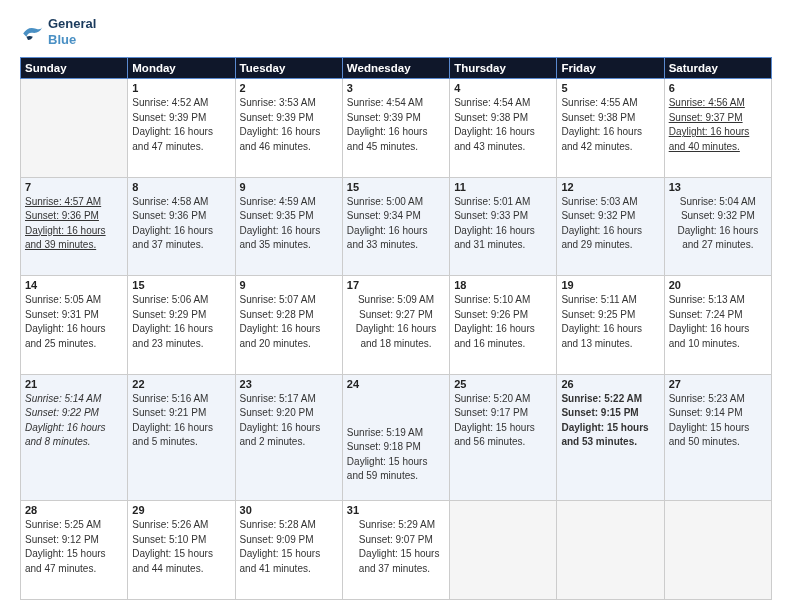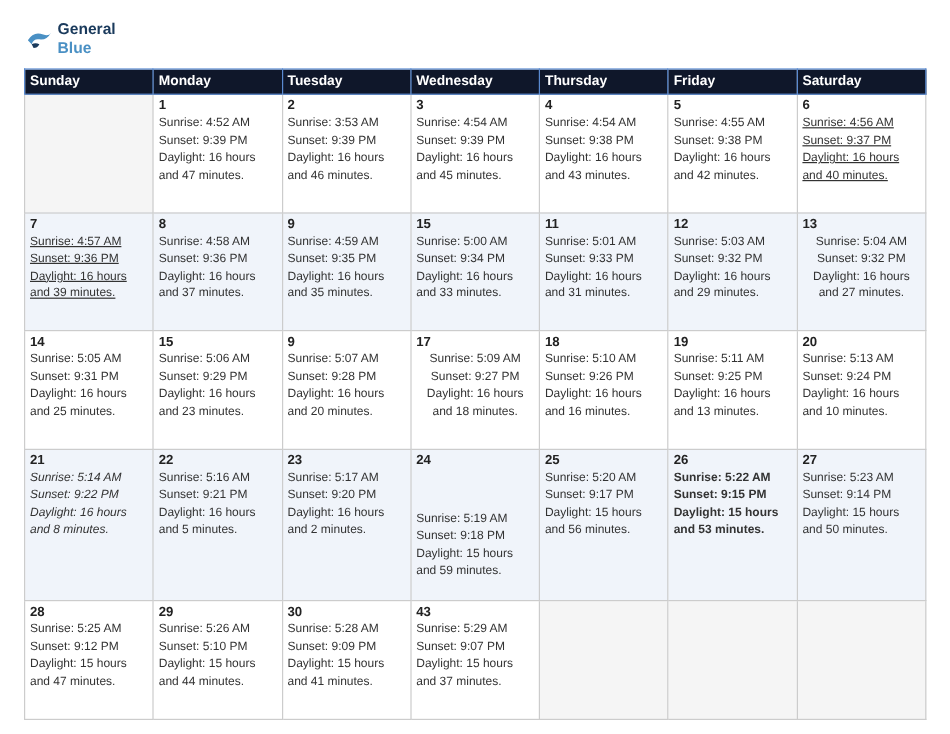--- a/index.html
+++ b/index.html
@@ -267,21 +267,21 @@
           <td>
             <span class="day-number">19</span>
             <div class="day-info" style="white-space: pre-line;">Sunrise: 5:11 AM
 Sunset: 9:25 PM
 Daylight: 16 hours
 and 13 minutes.</div>
           </td>
           <td>
             <span class="day-number">20</span>
             <div class="day-info" style="white-space: pre-line;">Sunrise: 5:13 AM
-Sunset: 9:24 PM
+Sunset: 7:24 PM
 Daylight: 16 hours
 and 10 minutes.</div>
           </td>
         </tr>
         <tr class="row-alt">
           <td>
             <span class="day-number">21</span>
             <div class="day-info" style="white-space: pre-line; font-style: italic;">Sunrise: 5:14 AM
 Sunset: 9:22 PM
 Daylight: 16 hours
@@ -346,22 +346,22 @@
 and 44 minutes.</div>
           </td>
           <td>
             <span class="day-number">30</span>
             <div class="day-info" style="white-space: pre-line;">Sunrise: 5:28 AM
 Sunset: 9:09 PM
 Daylight: 15 hours
 and 41 minutes.</div>
           </td>
           <td>
-            <span class="day-number">43</span>
-            <div class="day-info" style="white-space: pre-line;">Sunrise: 5:29 AM
+            <span class="day-number">31</span>
+            <div class="day-info" style="white-space: pre-line; margin-left: 12px;">Sunrise: 5:29 AM
 Sunset: 9:07 PM
 Daylight: 15 hours
 and 37 minutes.</div>
           </td>
           <td class="empty"></td>
           <td class="empty"></td>
           <td class="empty"></td>
         </tr>
       </tbody>
   </table>

